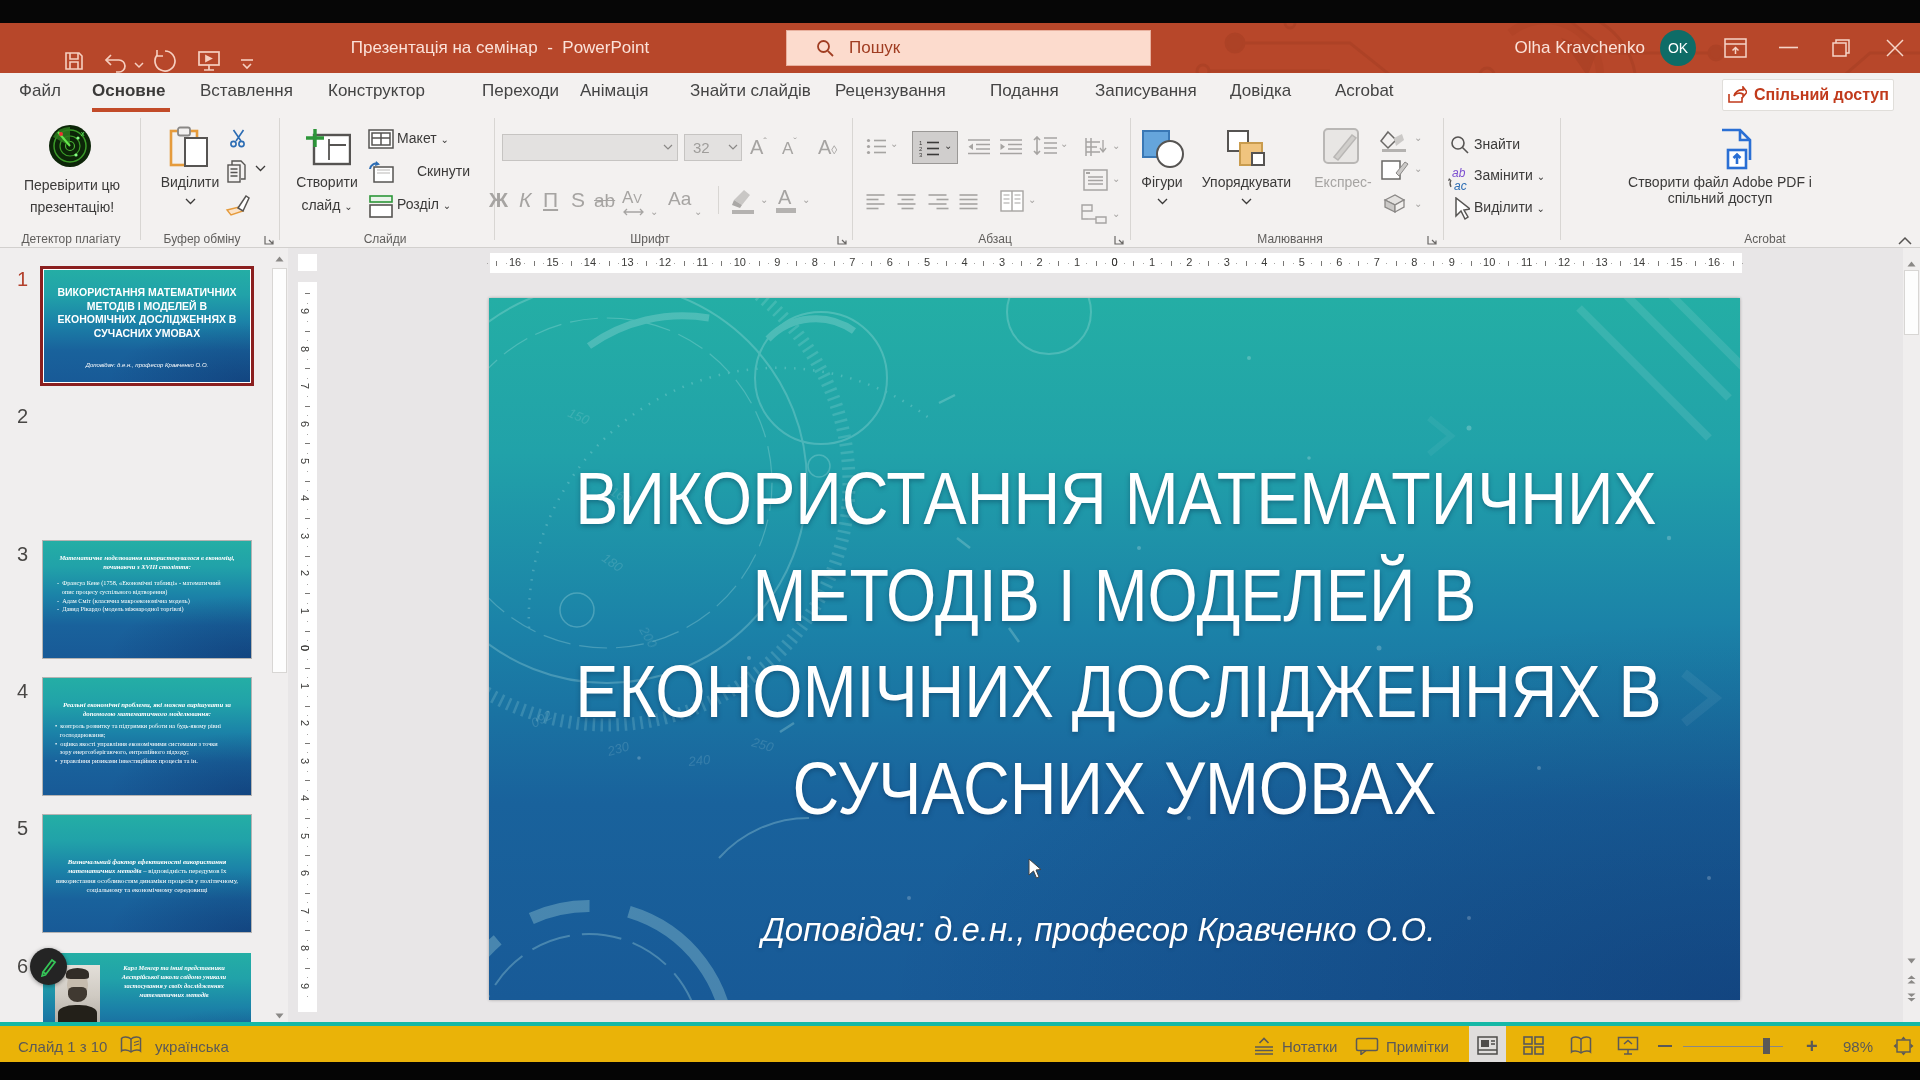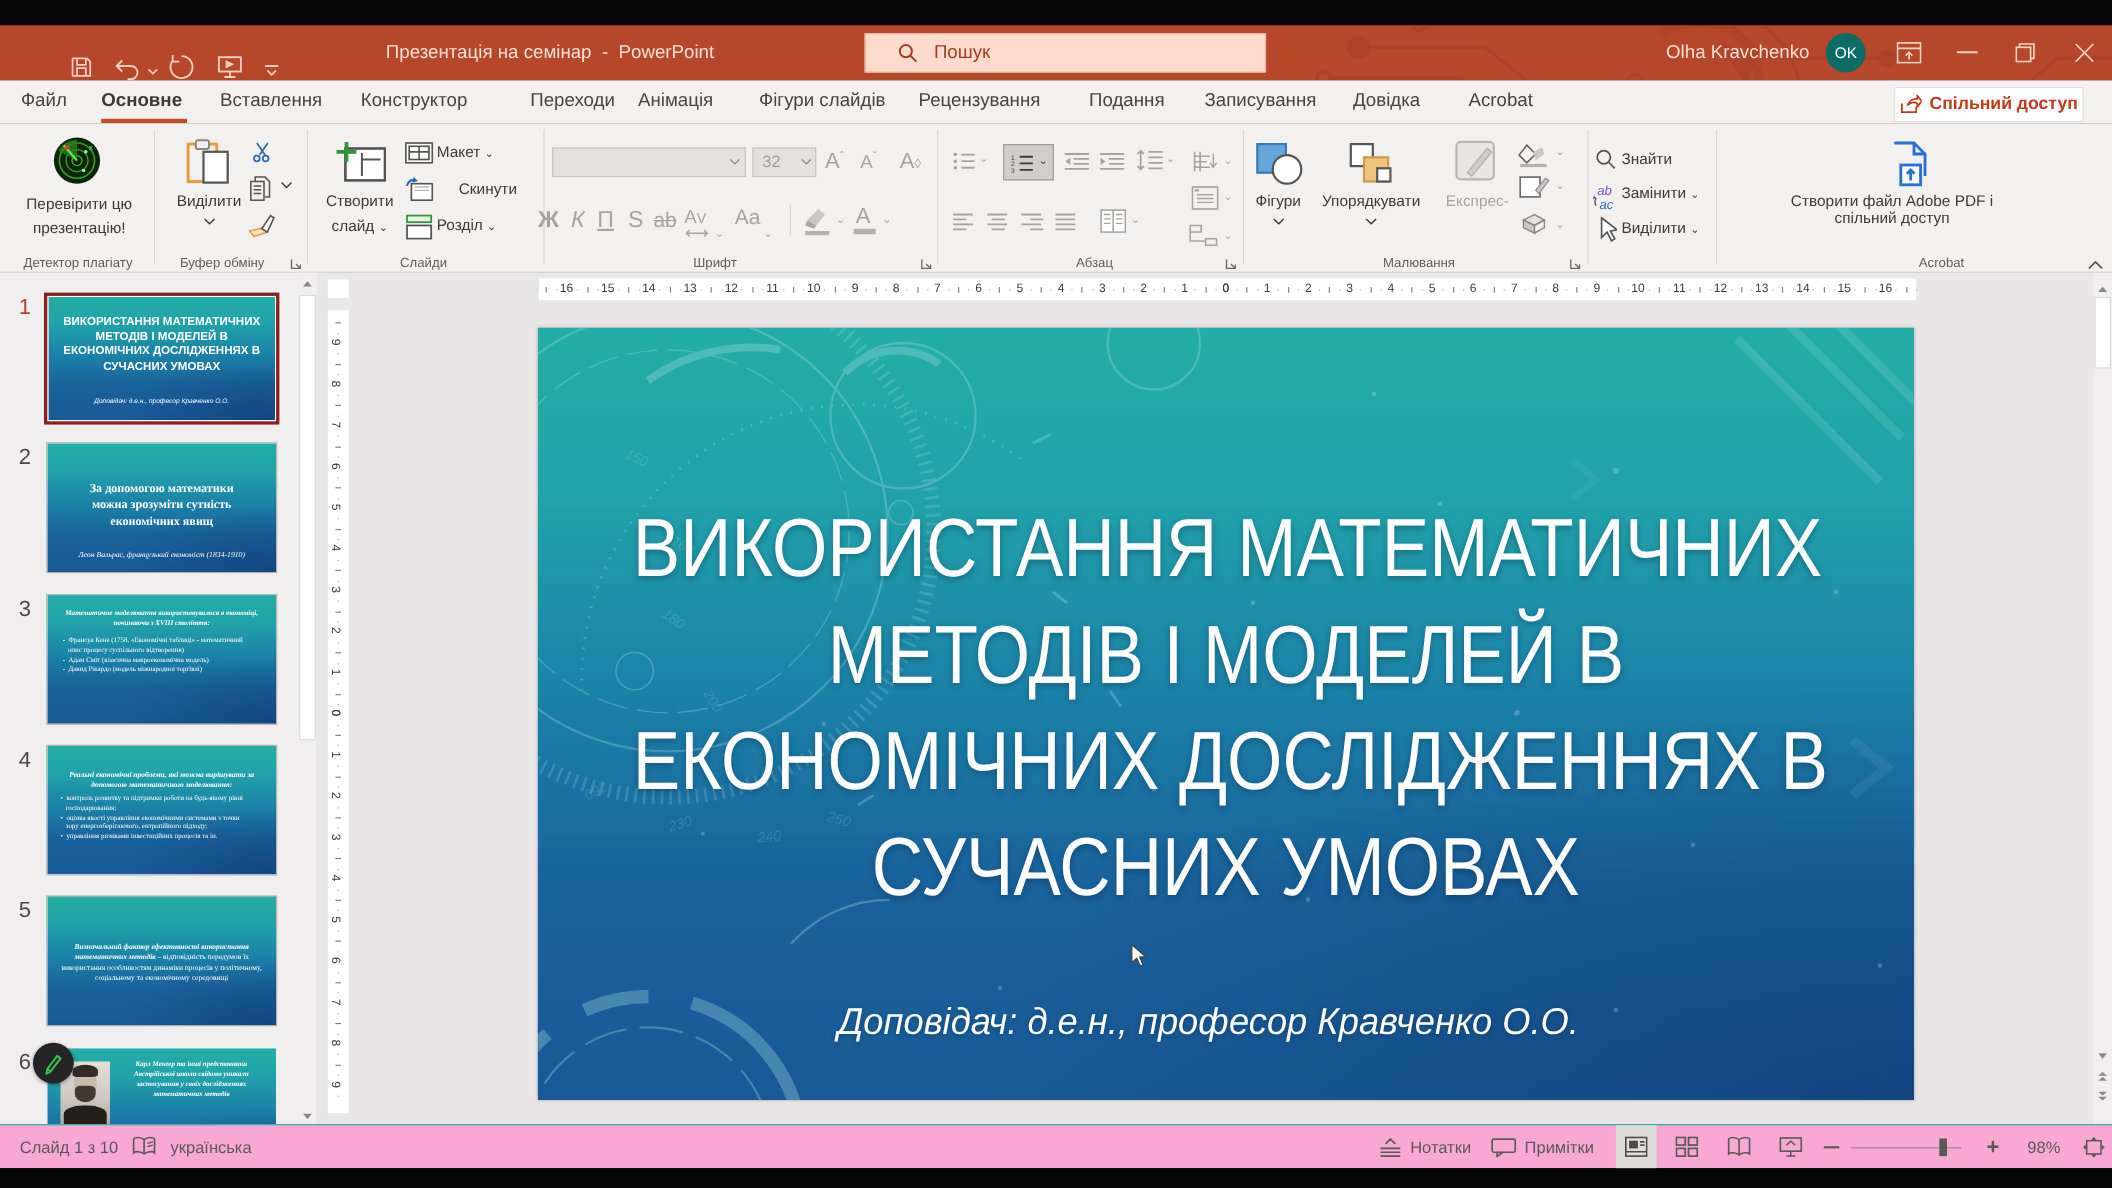--- a/index.html
+++ b/index.html
@@ -61,22 +61,22 @@
   text-shadow:0 1px 4px rgba(0,30,60,.35);}
 
 #webcam { left:1304px; top:202px; width:418px; height:238px; background:#101010;
   border:4px solid #0d0d0d; z-index:50; }
 #camscene { position:absolute; left:0; top:0; width:410px; height:230px; overflow:hidden;
   background:linear-gradient(100deg,#d7d0c6 0%,#d2cabd 48%,#c0b4a2 68%,#9d8c76 88%,#8a7560 100%); }
 #camscene > div { position:absolute; }
 #camlabel { position:absolute; left:4px; bottom:4px; background:rgba(32,32,30,.62);
   color:#f2f2f2; font-size:16px; padding:3px 7px 5px 7px; border-radius:4px; z-index:5;}
 
-#statusbar { left:0; top:1022px; width:1920px; height:40px; background:#f9a8d4;
-  border-top:1px solid #14b8a6; color:#5b5957; font-size:15px; }
+#statusbar { left:0; top:1022px; width:1920px; height:40px; background:#eab308;
+  border-top:4px solid #14b8a6; color:#5b5957; font-size:15px; }
 #bottomblack { left:0; top:1062px; width:1920px; height:18px; background:#050505; }
 .sitem { position:absolute; top:0; height:40px; display:flex; align-items:center; gap:6px; }
 </style></head><body>
 <div id="stage">
 
 <div class="abs" id="topblack"></div>
 <div class="abs" id="titlebar">
  <svg class="deco" style="left:1150px;top:-10px" width="770" height="70" viewBox="0 0 770 70">
   <g stroke="#a63e23" fill="none" stroke-width="3">
    <circle cx="85" cy="30" r="9" fill="#a63e23"></circle>
@@ -144,21 +144,21 @@
       </svg>
 </div>
 
 <div class="abs" id="tabbar">
 <div class="tab" style="left:19px">Файл</div>
 <div class="tab" id="tab-active" style="left:92px">Основне</div>
 <div class="tab" style="left:200px">Вставлення</div>
 <div class="tab" style="left:328px">Конструктор</div>
 <div class="tab" style="left:482px">Переходи</div>
 <div class="tab" style="left:580px">Анімація</div>
-<div class="tab" style="left:690px">Фігури слайдів</div>
+<div class="tab" style="left:690px">Знайти слайдів</div>
 <div class="tab" style="left:835px">Рецензування</div>
 <div class="tab" style="left:990px">Подання</div>
 <div class="tab" style="left:1095px">Записування</div>
 <div class="tab" style="left:1230px">Довідка</div>
 <div class="tab" style="left:1335px">Acrobat</div>
 <div id="tabunderline"></div>
 <div id="sharebtn"><svg width="20" height="18" viewBox="0 0 20 18" fill="none" stroke="#c13a1b" stroke-width="1.6">
  <path d="M2 8 v8 h13 v-5"></path>
           <path d="M7 10 a8 8 0 0 1 9-6 l0-3 l4 5 l-4 5 l0-3 a7 7 0 0 0 -9 2z" fill="none"></path>
         </svg>
@@ -447,25 +447,20 @@
 <div id="panel">
 
 <div style="position:absolute;left:40px;top:18px;width:214px;height:120px;border:3px solid #8b1f1f;background:#fff;padding:1px">
  <div style="position:relative;width:206px;height:112px;overflow:hidden">
   <div class="tgrad"></div>
   <div style="position:absolute;left:0;top:16px;width:100%;text-align:center;color:#fff;font-weight:bold;font-size:10.5px;line-height:13.5px">ВИКОРИСТАННЯ МАТЕМАТИЧНИХ<br>МЕТОДІВ І МОДЕЛЕЙ В<br>ЕКОНОМІЧНИХ ДОСЛІДЖЕННЯХ В<br>СУЧАСНИХ УМОВАХ</div>
   <div style="position:absolute;left:0;top:92px;width:100%;text-align:center;color:#fff;font-style:italic;font-size:6px">Доповідач: д.е.н., професор Кравченко О.О.</div>
  </div>
 </div>
 
-<div class="thumb" style="top:155px">
- <div class="tgrad"></div>
- <div style="position:absolute;left:0;top:34px;width:100%;text-align:center;color:#fff;font-weight:bold;font-size:11px;line-height:15px;font-family:'Liberation Serif',serif">За допомогою математики<br>можна зрозуміти сутність<br>економічних явищ</div>
- <div style="position:absolute;left:0;top:97px;width:100%;text-align:center;color:#fff;font-style:italic;font-size:7px;font-family:'Liberation Serif',serif">Леон Вальрас, французький економіст (1834-1910)</div>
-</div>
 
 <div class="thumb" style="top:293px">
  <div class="tgrad"></div>
  <div style="position:absolute;left:10px;top:12px;width:188px;text-align:center;color:#fff;font-weight:bold;font-style:italic;font-size:6.5px;line-height:9px;font-family:'Liberation Serif',serif">Математичне моделювання використовувалося в економіці,<br>починаючи з XVIII століття:</div>
  <div style="position:absolute;left:14px;top:38px;width:182px;color:#fff;font-size:6.3px;line-height:8.8px;font-family:'Liberation Serif',serif">-&nbsp; Франсуа Кене (1758, «Економічні таблиці» - математичний<br>&nbsp;&nbsp;&nbsp;опис процесу суспільного відтворення)<br>-&nbsp; Адам Сміт (класична макроекономічна модель)<br>-&nbsp; Давид Рікардо (модель міжнародної торгівлі)</div>
 </div>
 
 <div class="thumb" style="top:430px">
  <div class="tgrad"></div>
  <div style="position:absolute;left:10px;top:22px;width:188px;color:#fff;font-weight:bold;font-style:italic;font-size:6.8px;line-height:9px;font-family:'Liberation Serif',serif;text-align:center">Реальні економічні проблеми, які можна вирішувати за допомогою математичного моделювання:</div>

